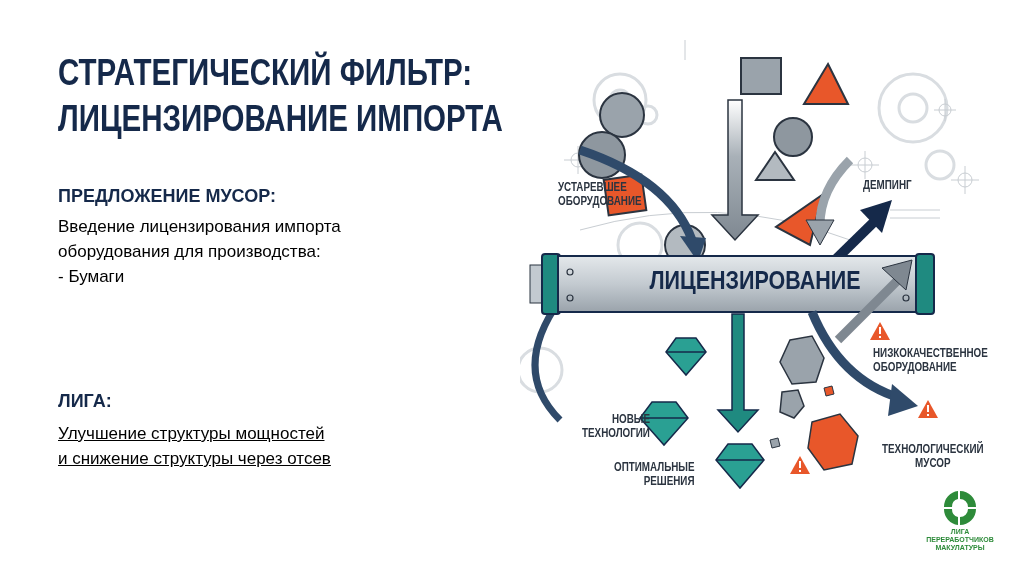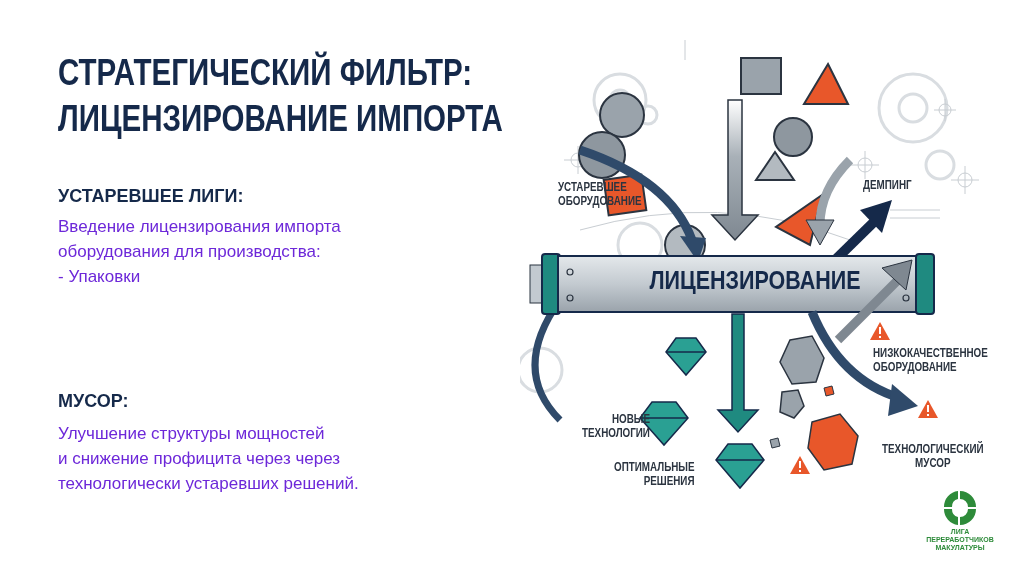--- a/index.html
+++ b/index.html
@@ -14,21 +14,21 @@
     transform: scaleX(0.82); transform-origin: left top;
     white-space: nowrap;
   }
   .section-heading {
     position: absolute; left: 58px;
     font-weight: 700; font-size: 18px; color: #15294a;
     white-space: nowrap;
   }
   .section-body {
     position: absolute; left: 58px;
-    font-size: 17px; line-height: 25px; color: #6d28d9;
+    font-size: 17px; line-height: 25px; color: #000000;
     white-space: nowrap;
   }
   .section-body div { white-space: nowrap; }
 
   .diagram { position: absolute; left: 520px; top: 40px; width: 504px; height: 531px; }
   .diagram svg { position: absolute; left: 0; top: 0; }
 
   .dlabel {
     position: absolute;
     font-family: "Liberation Sans", sans-serif;
@@ -52,32 +52,31 @@
   }
 </style>
 </head>
 <body>
 
 <div class="title">
   <div>СТРАТЕГИЧЕСКИЙ ФИЛЬТР:</div>
   <div>ЛИЦЕНЗИРОВАНИЕ ИМПОРТА</div>
 </div>
 
-<div class="section-heading" style="top:186px;">УСТАРЕВШЕЕ ЛИГИ:</div>
+<div class="section-heading" style="top:186px;">ПРЕДЛОЖЕНИЕ МУСОР:</div>
 <div class="section-body" style="top:214px;">
   <div>Введение лицензирования импорта</div>
   <div>оборудования для производства:</div>
-  <div>- Упаковки</div>
-</div>
-
-<div class="section-heading" style="top:391px;">МУСОР:</div>
-<div class="section-body" style="top:421px;">
+  <div>- Бумаги</div>
+</div>
+
+<div class="section-heading" style="top:391px;">ЛИГА:</div>
+<div class="section-body" style="top:421px;text-decoration:underline;">
   <div>Улучшение структуры мощностей</div>
-  <div>и снижение профицита через через</div>
-  <div>технологически устаревших решений.</div>
+  <div>и снижение структуры через отсев</div>
 </div>
 
 <div class="diagram">
   <svg width="504" height="531" viewBox="0 0 504 531">
     <defs>
       <linearGradient id="steel" x1="0" y1="0" x2="0" y2="1">
         <stop offset="0" stop-color="#e4e8eb"></stop>
         <stop offset="0.5" stop-color="#c3cad0"></stop>
         <stop offset="1" stop-color="#9aa3ab"></stop>
       </linearGradient>

